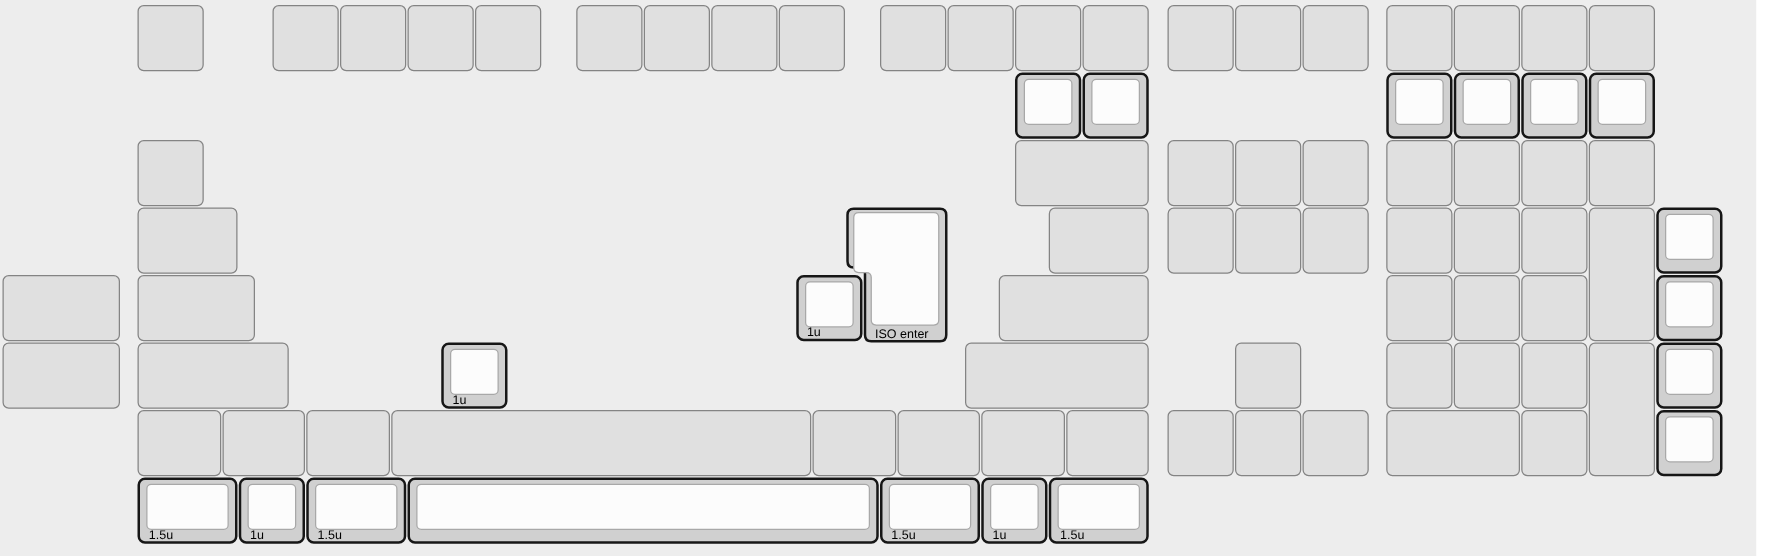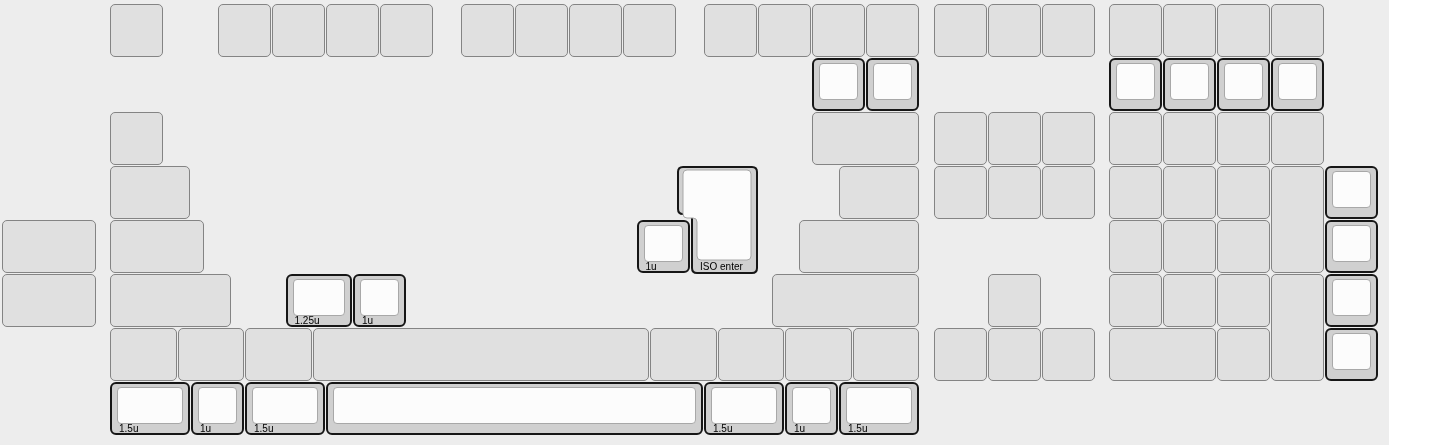--- a/index.html
+++ b/index.html
@@ -1,16 +1,16 @@
 <!DOCTYPE html>
 <html><head>
 <meta charset="utf-8">
 <style>
   html,body{margin:0;padding:0;background:#ffffff;font-family:"Liberation Sans",sans-serif;}
-  #canvas{position:relative;width:1389px;height:445px;background:#ededed;overflow:hidden;}
+  #canvas{position:relative;width:1389px;height:445px;background:#ededed;overflow:hidden;padding-left:16px;}
   .key{position:absolute;box-sizing:border-box;background:#e0e0e0;border:1px solid #848484;border-radius:5px;}
   .key.sel{background:#d0d0d0;border:2px solid #161616;border-radius:6px;z-index:2;}
   .cap{position:absolute;left:5px;right:5px;top:3px;bottom:9px;background:#fcfcfc;border:1px solid #a8a8a8;border-radius:4px;}
   .klabel{position:absolute;left:7px;bottom:-1px;font-size:10px;line-height:11px;color:#000;white-space:nowrap;z-index:3;}
   .iso-svg{position:absolute;overflow:visible;z-index:2;}
   .iso-label{font-size:10px;fill:#000;font-family:"Liberation Sans",sans-serif;}
 </style>
 </head>
 <body style="background: rgb(255, 255, 255);">
 
@@ -82,24 +82,20 @@
     </div>
     <div class="key" style="left: 798.5px; top: 220px; width: 120.5px; height: 53px; background: rgb(224, 224, 224); border-color: rgb(132, 132, 132);"></div>
     <div class="key" style="left: 1109px; top: 220px; width: 53px; height: 53px; background: rgb(224, 224, 224); border-color: rgb(132, 132, 132);"></div>
     <div class="key" style="left: 1163px; top: 220px; width: 53px; height: 53px; background: rgb(224, 224, 224); border-color: rgb(132, 132, 132);"></div>
     <div class="key" style="left: 1217px; top: 220px; width: 53px; height: 53px; background: rgb(224, 224, 224); border-color: rgb(132, 132, 132);"></div>
     <div class="key sel" style="left: 1325px; top: 220px; width: 53px; height: 53px; background: rgb(208, 208, 208); border-color: rgb(22, 22, 22);">
       <div class="cap" style="background: rgb(252, 252, 252); border-color: rgb(168, 168, 168);"></div>
     </div>
     <div class="key" style="left: 2px; top: 274px; width: 93.5px; height: 53px; background: rgb(224, 224, 224); border-color: rgb(132, 132, 132);"></div>
     <div class="key" style="left: 110px; top: 274px; width: 120.5px; height: 53px; background: rgb(224, 224, 224); border-color: rgb(132, 132, 132);"></div>
-    <div class="key sel" style="left: 285.5px; top: 274px; width: 66.5px; height: 53px; background: rgb(208, 208, 208); border-color: rgb(22, 22, 22);">
-      <div class="cap" style="background: rgb(252, 252, 252); border-color: rgb(168, 168, 168);"></div>
-      <span class="klabel" style="color: rgb(0, 0, 0);">1.25u</span>
-    </div>
     <div class="key sel" style="left: 353px; top: 274px; width: 53px; height: 53px; background: rgb(208, 208, 208); border-color: rgb(22, 22, 22);">
       <div class="cap" style="background: rgb(252, 252, 252); border-color: rgb(168, 168, 168);"></div>
       <span class="klabel" style="color: rgb(0, 0, 0);">1u</span>
     </div>
     <div class="key" style="left: 771.5px; top: 274px; width: 147.5px; height: 53px; background: rgb(224, 224, 224); border-color: rgb(132, 132, 132);"></div>
     <div class="key" style="left: 987.5px; top: 274px; width: 53px; height: 53px; background: rgb(224, 224, 224); border-color: rgb(132, 132, 132);"></div>
     <div class="key" style="left: 1109px; top: 274px; width: 53px; height: 53px; background: rgb(224, 224, 224); border-color: rgb(132, 132, 132);"></div>
     <div class="key" style="left: 1163px; top: 274px; width: 53px; height: 53px; background: rgb(224, 224, 224); border-color: rgb(132, 132, 132);"></div>
     <div class="key" style="left: 1217px; top: 274px; width: 53px; height: 53px; background: rgb(224, 224, 224); border-color: rgb(132, 132, 132);"></div>
     <div class="key" style="left: 1271px; top: 274px; width: 53px; height: 107px; background: rgb(224, 224, 224); border-color: rgb(132, 132, 132);"></div>

